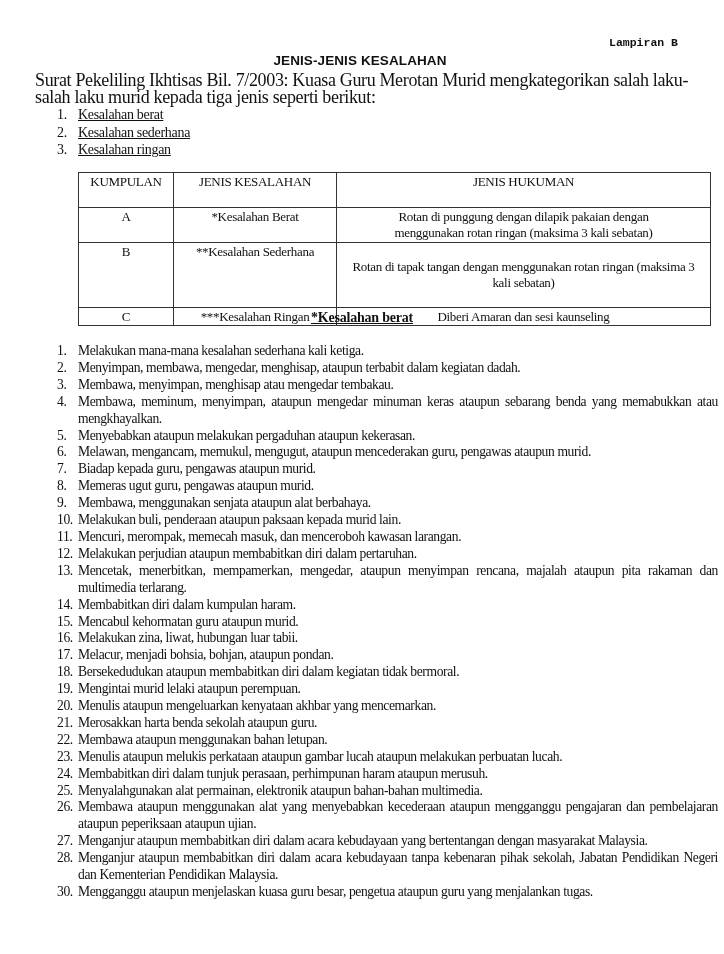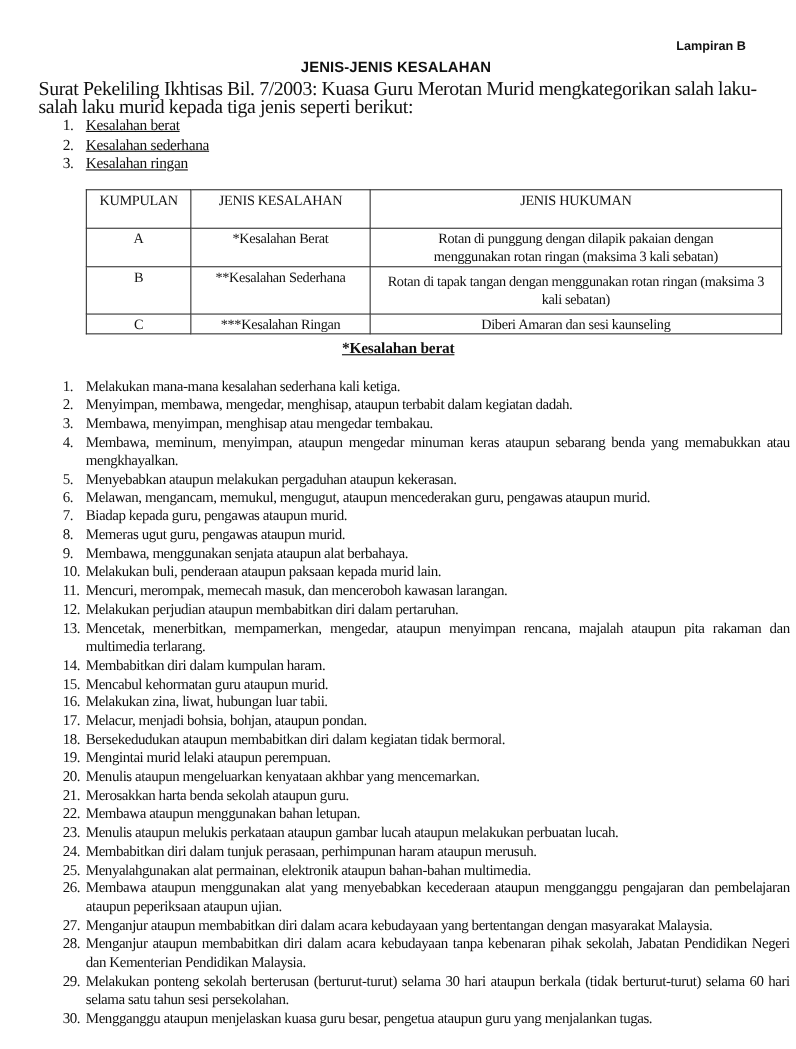--- a/index.html
+++ b/index.html
@@ -2,21 +2,21 @@
 <html><head>
 <meta charset="utf-8">
 <style>
   html, body { margin: 0; padding: 0; background: #ffffff; }
   body {
     width: 724px; height: 954px; position: relative; overflow: hidden;
     font-family: "Liberation Serif", serif; color: #111; font-size: 14px;
   }
   .lampiran {
     position: absolute; right: 46px; top: 36px;
-    font-family: Liberation Sans, sans-serif; font-weight: bold; font-size: 11.5px;
+    font-family: Liberation Mono, monospace; font-weight: bold; font-size: 11.5px;
   }
   .title {
     position: absolute; left: 0; width: 720px; top: 53px; text-align: center;
     font-family: "Liberation Sans", sans-serif; font-weight: bold; font-size: 13.5px; letter-spacing: 0.1px;
   }
   .intro {
     position: absolute; left: 35px; top: 72px; width: 680px;
     line-height: 17px; font-size: 18px; letter-spacing: -0.35px;
   }
   .cat-list { position: absolute; left: 57px; top: 106px; margin: 0; padding: 0; list-style: none; }
@@ -72,21 +72,21 @@
     <th>JENIS HUKUMAN</th>
   </tr>
   <tr class="ra">
     <td>A</td>
     <td>*Kesalahan Berat</td>
     <td style="padding:1px 40px;">Rotan di punggung dengan dilapik pakaian dengan menggunakan rotan ringan (maksima 3 kali sebatan)</td>
   </tr>
   <tr class="rb">
     <td>B</td>
     <td>**Kesalahan Sederhana</td>
-    <td style="padding:5px 12px;">Rotan di tapak tangan dengan menggunakan rotan ringan (maksima 3 kali sebatan)</td>
+    <td style="padding:16px 12px;">Rotan di tapak tangan dengan menggunakan rotan ringan (maksima 3 kali sebatan)</td>
   </tr>
   <tr class="rc">
     <td>C</td>
     <td>***Kesalahan Ringan</td>
     <td>Diberi Amaran dan sesi kaunseling</td>
   </tr>
 </tbody>
   </table>
 
 <div class="section-title">*Kesalahan berat</div>
@@ -113,15 +113,14 @@
   <li><span class="n">19.</span><span>Mengintai murid lelaki ataupun perempuan.</span></li>
   <li><span class="n">20.</span><span>Menulis ataupun mengeluarkan kenyataan akhbar yang mencemarkan.</span></li>
   <li><span class="n">21.</span><span>Merosakkan harta benda sekolah ataupun guru.</span></li>
   <li><span class="n">22.</span><span>Membawa ataupun menggunakan bahan letupan.</span></li>
   <li><span class="n">23.</span><span>Menulis ataupun melukis perkataan ataupun gambar lucah ataupun melakukan perbuatan lucah.</span></li>
   <li><span class="n">24.</span><span>Membabitkan diri dalam tunjuk perasaan, perhimpunan haram ataupun merusuh.</span></li>
   <li><span class="n">25.</span><span>Menyalahgunakan alat permainan, elektronik ataupun bahan-bahan multimedia.</span></li>
   <li><span class="n">26.</span><span>Membawa ataupun menggunakan alat yang menyebabkan kecederaan ataupun mengganggu pengajaran dan pembelajaran ataupun peperiksaan ataupun ujian.</span></li>
   <li><span class="n">27.</span><span>Menganjur ataupun membabitkan diri dalam acara kebudayaan yang bertentangan dengan masyarakat Malaysia.</span></li>
   <li><span class="n">28.</span><span>Menganjur ataupun membabitkan diri dalam acara kebudayaan tanpa kebenaran pihak sekolah, Jabatan Pendidikan Negeri dan Kementerian Pendidikan Malaysia.</span></li>
-  <li><span class="n">29.</span><span>Melakukan ponteng sekolah berterusan (berturut-turut) selama 30 hari ataupun berkala (tidak berturut-turut) selama 60 hari selama satu tahun sesi persekolahan.</span></li>
   <li><span class="n">30.</span><span>Mengganggu ataupun menjelaskan kuasa guru besar, pengetua ataupun guru yang menjalankan tugas.</span></li>
 </ol>
 
 </body></html>

